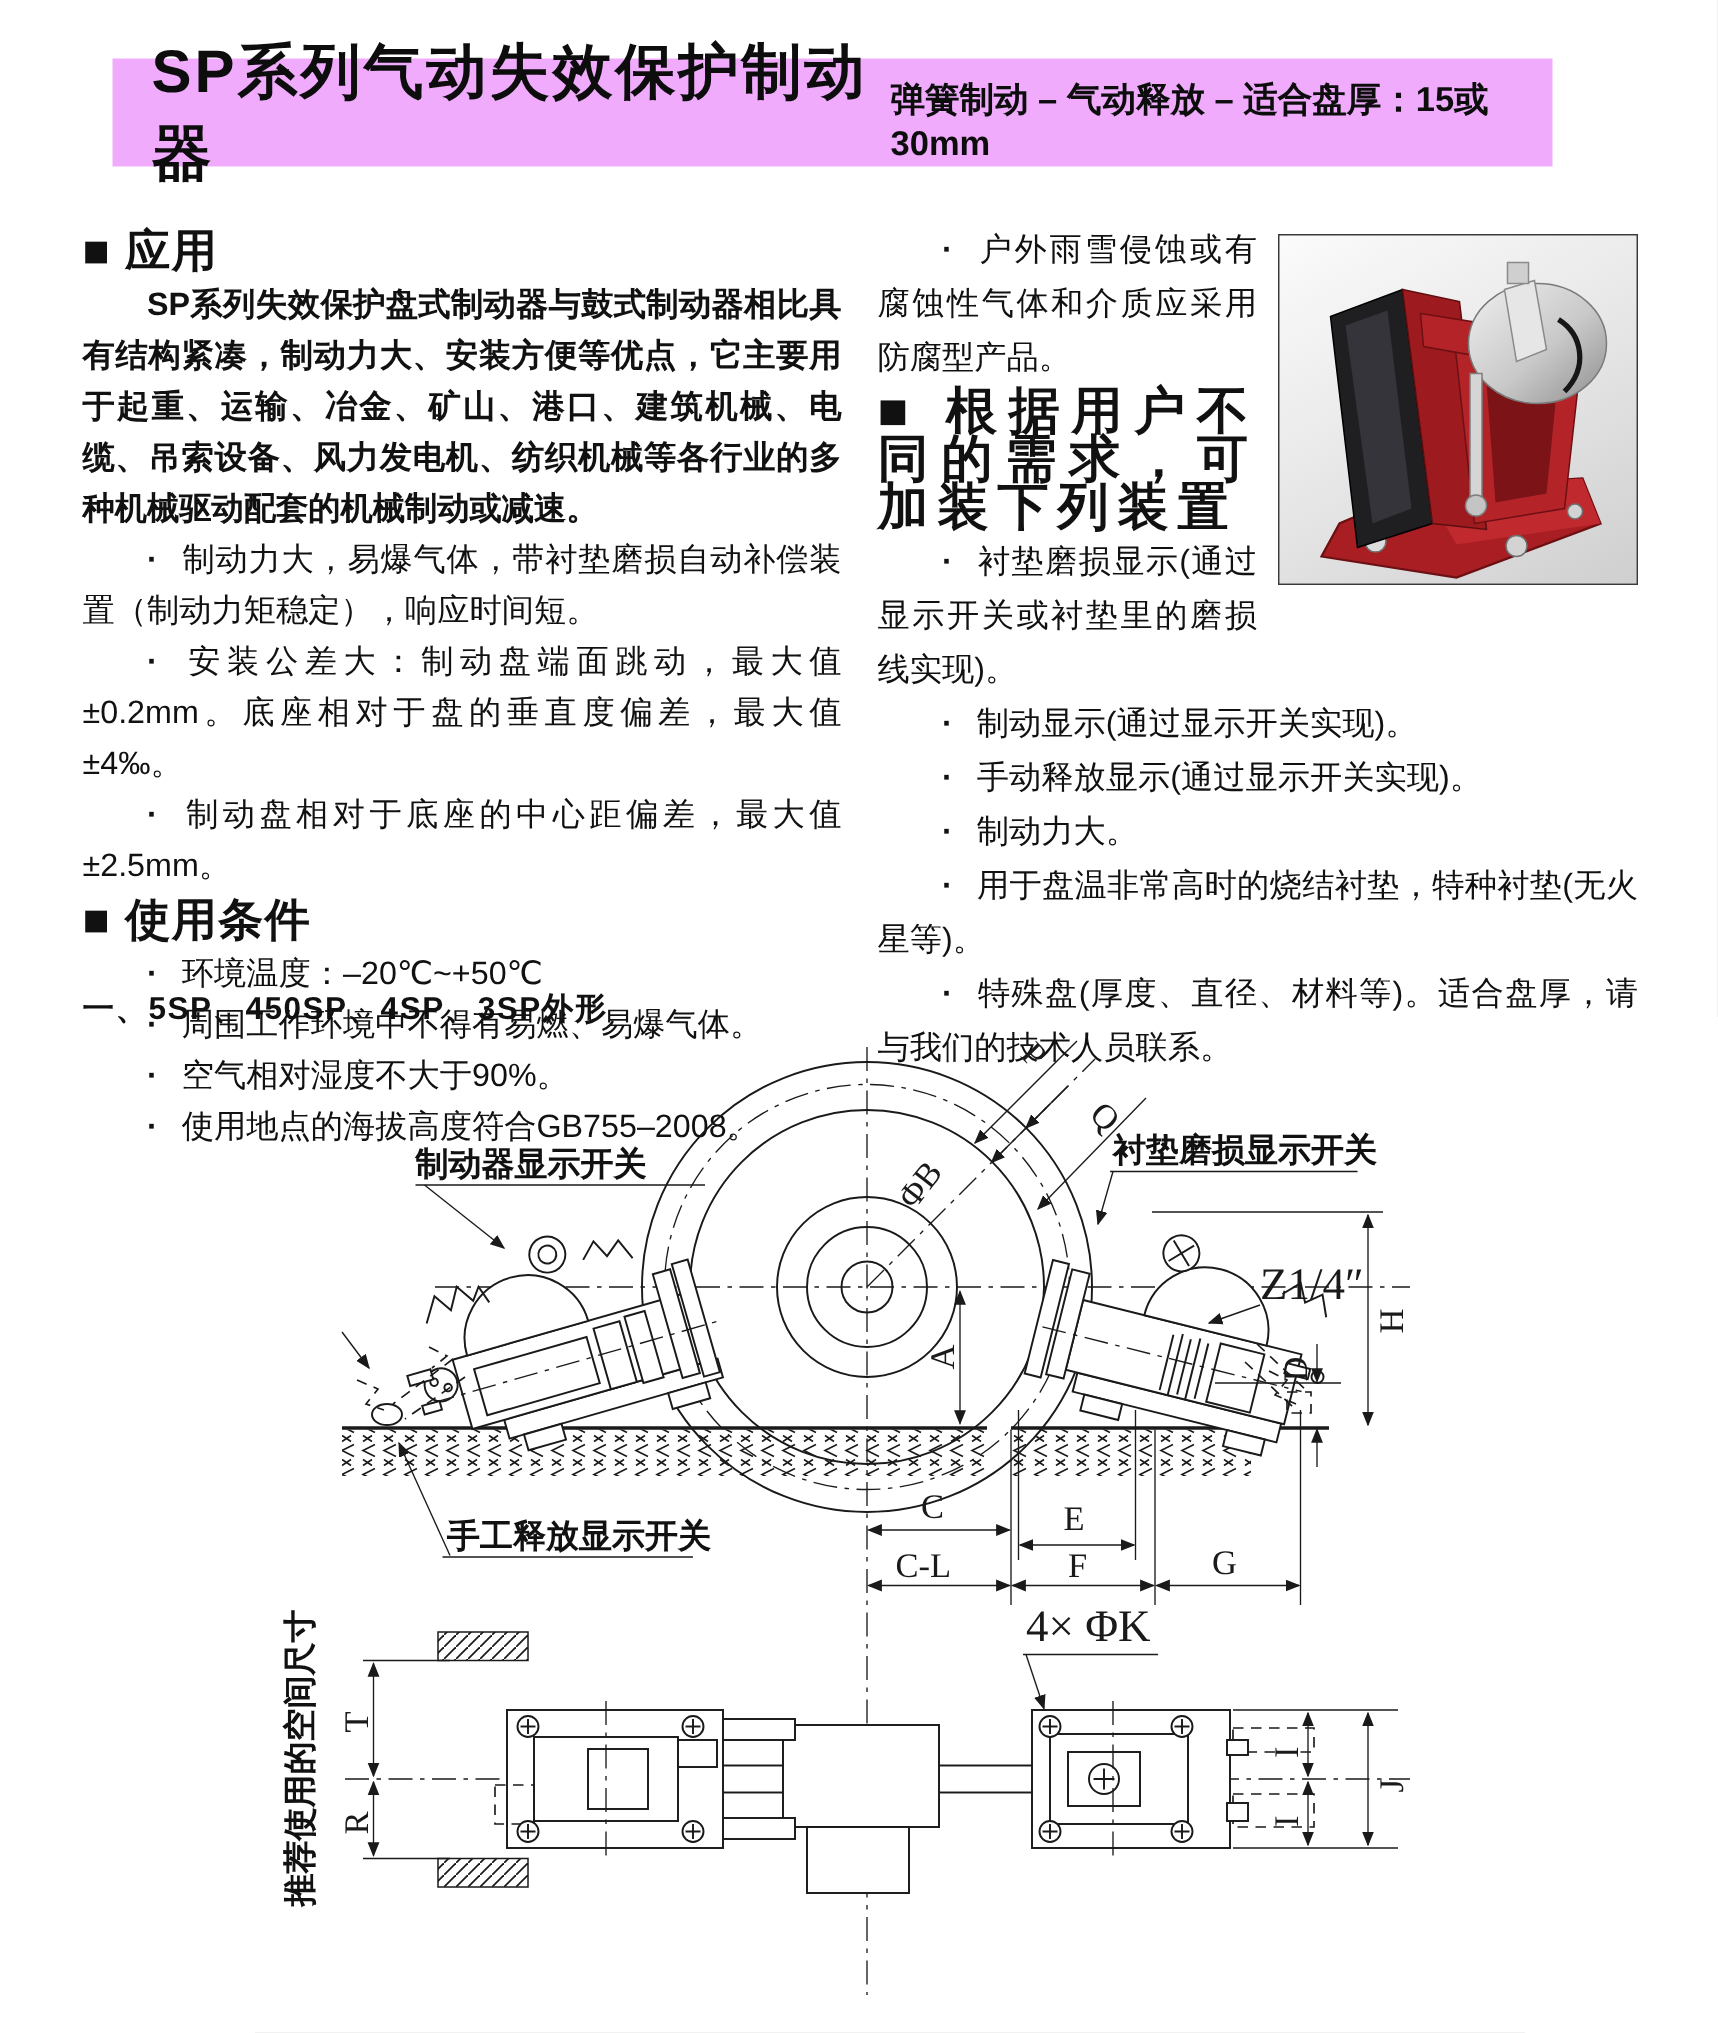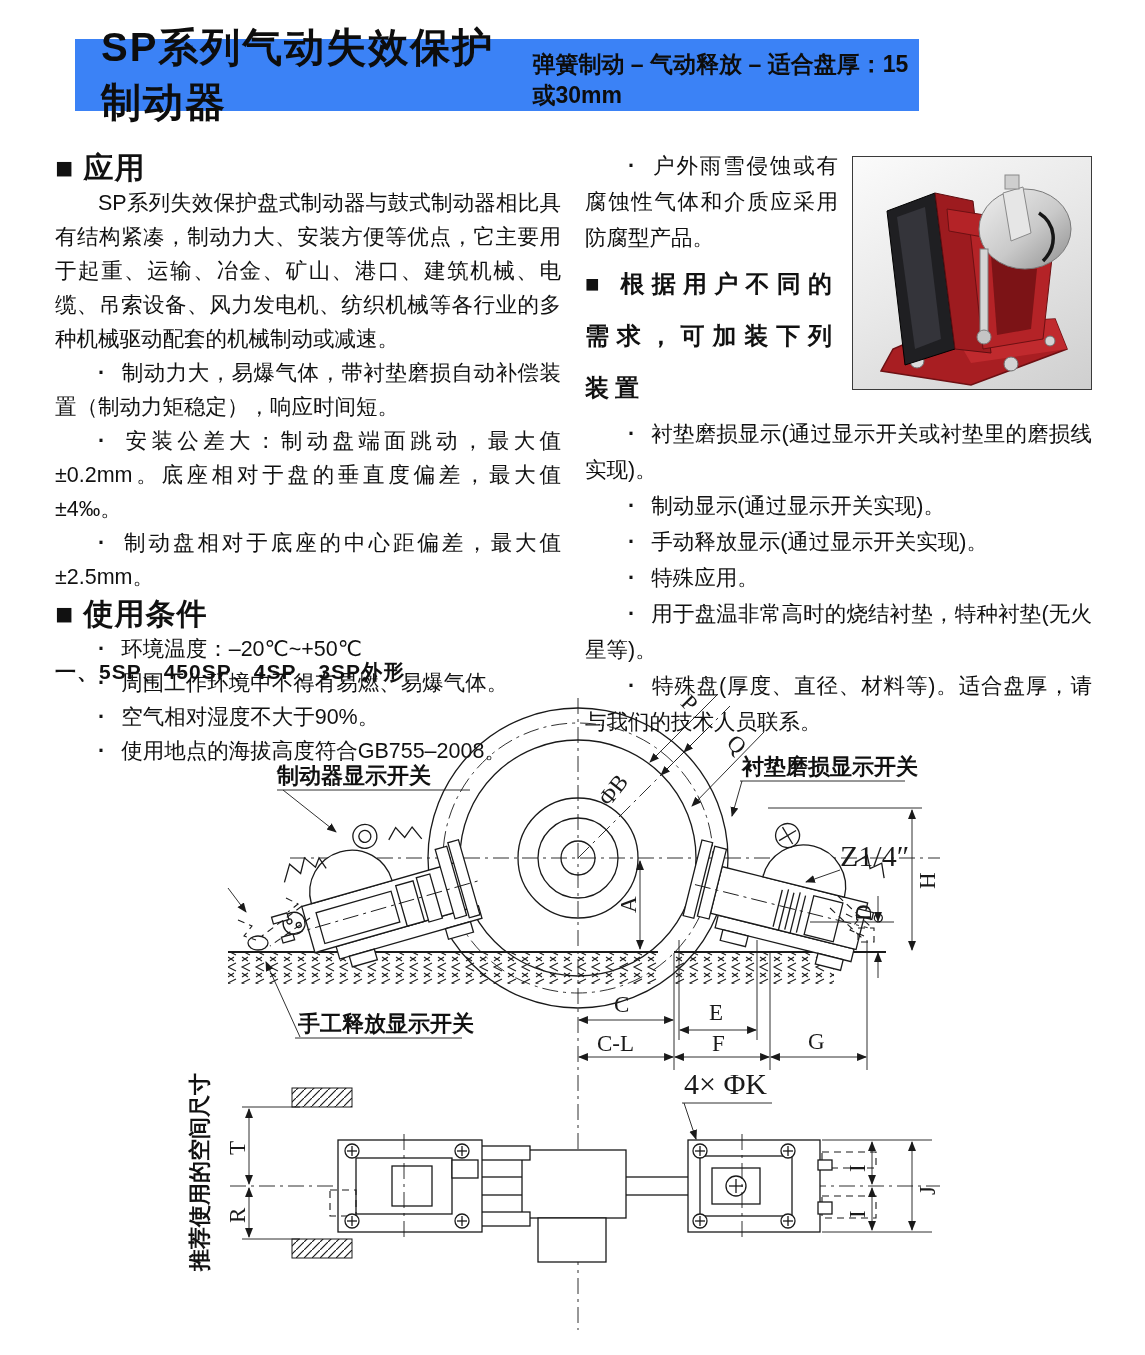--- a/index.html
+++ b/index.html
@@ -1,29 +1,29 @@
 <!DOCTYPE html>
 <html><head>
 <meta charset="utf-8">
 <style>
   html,body{margin:0;padding:0;background:#e8e8e8;}
   .page{position:relative;width:1145px;height:1355px;background:#ffffff;margin:0 auto;
         font-family:"Liberation Sans","DejaVu Sans",sans-serif;color:#111;overflow:hidden;}
   
-  .header{position:absolute;left:75px;top:39px;width:844px;height:72px;background:#3b82f6;
+  .header{position:absolute;left:75px;top:39px;width:960px;height:72px;background:#f0abfc;
           display:flex;align-items:center;}
   .title{font-size:40px;font-weight:bold;letter-spacing:2px;margin-left:26px;color:#0d0d0d;}
   .subtitle{font-size:23px;font-weight:bold;margin-top:10px;color:#0d0d0d;}
   
   .col{position:absolute;top:148px;width:506px;font-size:21.5px;line-height:34px;text-align:justify;}
   .col.leftc{left:55px;}
   .col.rightc{left:585px;width:507px;line-height:36px;}
   h2.sec{font-size:30px;font-weight:bold;margin:4px 0 2px 0;line-height:32px;letter-spacing:1px;}
-  h2.rc-h{font-size:24px;font-weight:bold;letter-spacing:6px;line-height:52px;margin:2px 0 2px 0;text-align:justify;}
-  p.para{margin:0;text-indent:2em;}
+  h2.rc-h{font-size:34px;font-weight:bold;letter-spacing:6px;line-height:32px;margin:2px 0 2px 0;text-align:justify;}
+  p.para{margin:0;text-indent:2em;font-weight:bold;}
   p.bullet{margin:0;text-indent:2em;}
   p.bullet .bm{font-weight:bold;margin-right:16px;}
   .photo-frame{float:right;width:238px;height:232px;margin:8px 0 12px 14px;border:1px solid #3a3a3a;
                background:linear-gradient(150deg,#fbfbfb 0%,#e9e9e9 45%,#cfcfcf 100%);}
   .drawing-title{position:absolute;left:55px;top:658px;font-size:21px;font-weight:bold;letter-spacing:1px;}
   svg.drawing{position:absolute;left:0;top:690px;}
   svg .ln{stroke:#1a1a1a;fill:none;stroke-width:1.3;}
   svg .thin{stroke:#1a1a1a;fill:none;stroke-width:0.9;}
   svg .thick{stroke:#1a1a1a;fill:none;stroke-width:2.2;}
   svg .wf{fill:#ffffff;stroke:#1a1a1a;stroke-width:1.3;}
@@ -88,21 +88,21 @@
 
         <rect x="127" y="92" width="8" height="86" fill="#d5d5d5" stroke="#7e7e7e"></rect>
         <circle cx="131" cy="180" r="7" fill="#c4c4c4" stroke="#7e7e7e"></circle>
       </svg>
     </div>
     <p class="bullet"><span class="bm">·</span><span>户外雨雪侵蚀或有腐蚀性气体和介质应采用防腐型产品。</span></p>
     <h2 class="rc-h">■ 根据用户不同的需求，可加装下列装置</h2>
     <p class="bullet"><span class="bm">·</span><span>衬垫磨损显示(通过显示开关或衬垫里的磨损线实现)。</span></p>
     <p class="bullet"><span class="bm">·</span><span>制动显示(通过显示开关实现)。</span></p>
     <p class="bullet"><span class="bm">·</span><span>手动释放显示(通过显示开关实现)。</span></p>
-    <p class="bullet"><span class="bm">·</span><span>特殊应用。</span></p>
+    <p class="bullet"><span class="bm">·</span><span>制动力大。</span></p>
     <p class="bullet"><span class="bm">·</span><span>用于盘温非常高时的烧结衬垫，特种衬垫(无火星等)。</span></p>
     <p class="bullet"><span class="bm">·</span><span>特殊盘(厚度、直径、材料等)。适合盘厚，请与我们的技术人员联系。</span></p>
   </div>
 
   <div class="drawing-title">一、5SP、450SP、4SP、3SP外形</div>
 
   <svg class="drawing" width="1145" height="665" viewBox="0 0 1145 665">
     <defs>
       <marker id="ar" viewBox="0 0 10 10" refX="9" refY="5" markerWidth="11" markerHeight="11" orient="auto-start-reverse">
         <path d="M0,1 L10,5 L0,9 z" fill="#1a1a1a"></path>

